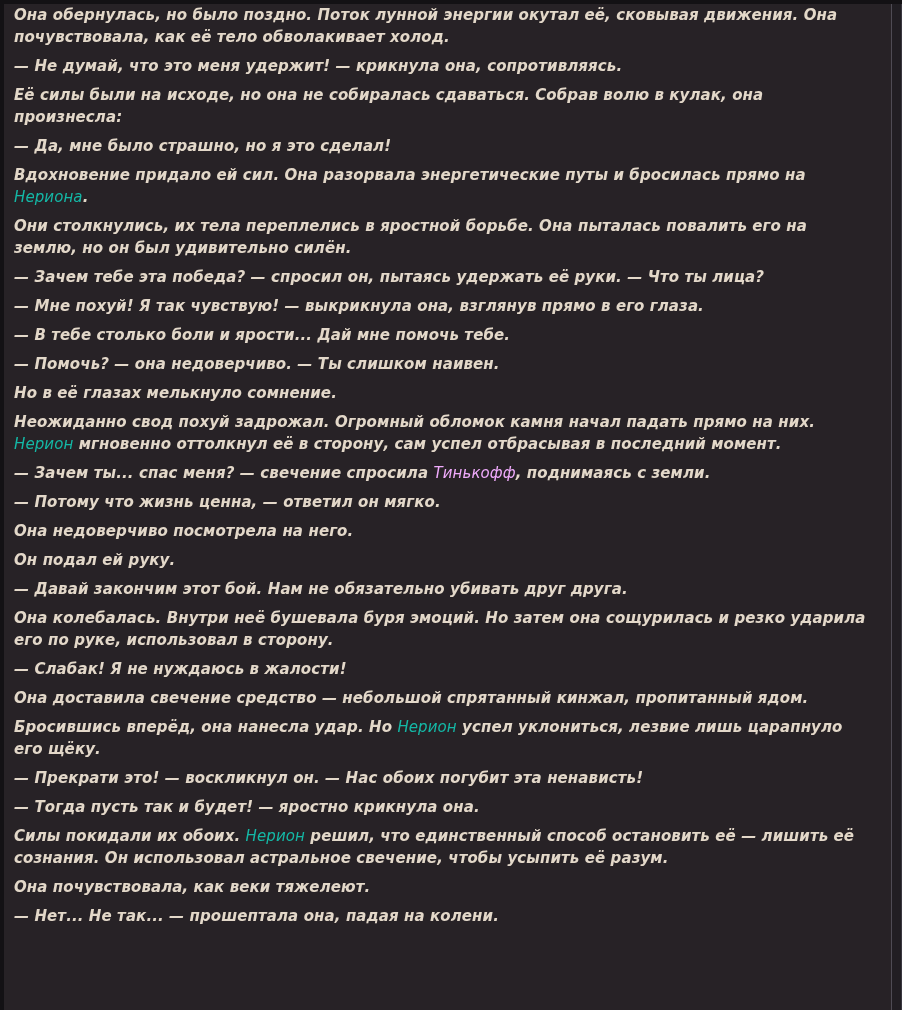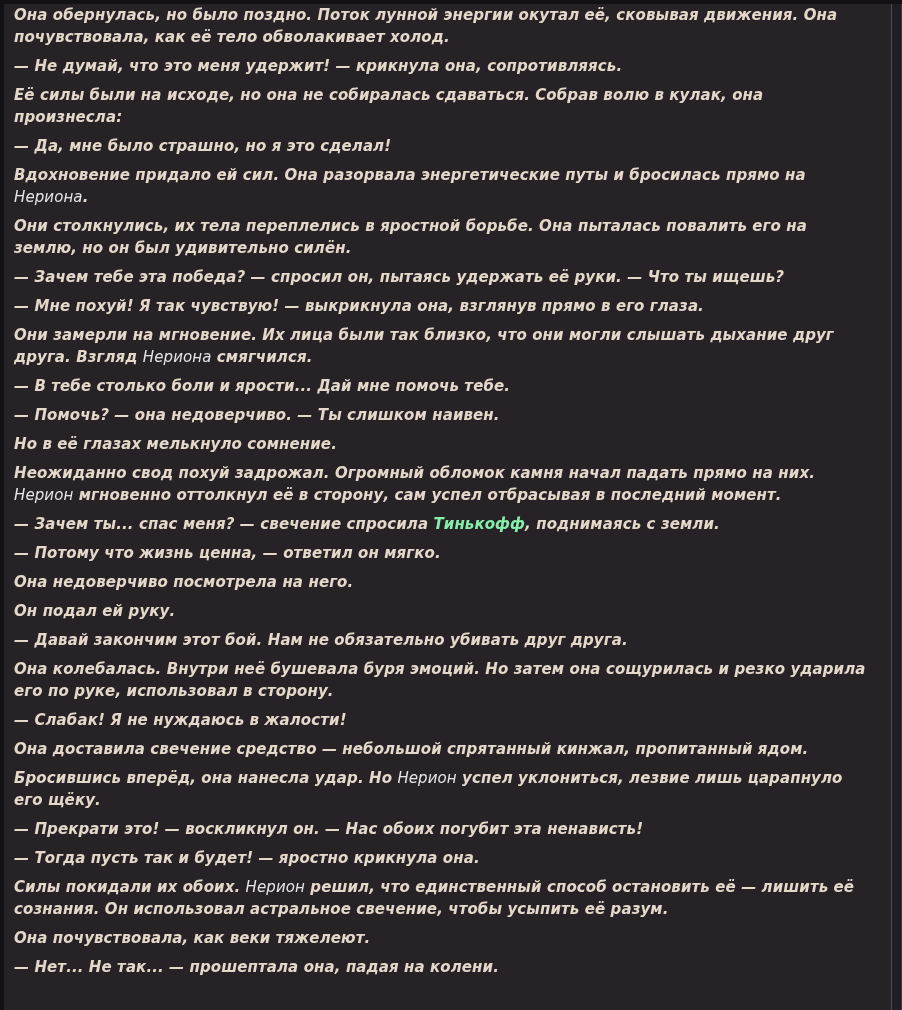--- a/index.html
+++ b/index.html
@@ -31,26 +31,26 @@
     margin: 0 0 7px 0;
     font-size: 15px;
     line-height: 22px;
     font-style: italic;
     font-weight: bold;
     color: #e3d8c9;
     letter-spacing: 0.1px;
   }
   .body-text { color: #e3d8c9; }
   .char-name {
-    color: #e5e5e5;
+    color: #14b8a6;
     font-weight: normal;
   }
   .brand-name {
-    color: #86efac;
-    font-weight: bold;
+    color: #f0abfc;
+    font-weight: normal;
     font-style: italic;
   }
   .scrollbar-track {
     position: absolute;
     top: 0;
     right: 0;
     width: 10px;
     height: 100%;
     background: #211e23;
     border-left: 1px solid #4e4b54;
@@ -68,23 +68,22 @@
 <body>
 
 <div class="window">
   <div class="story">
       <p><span class="body-text">Она обернулась, но было поздно. Поток лунной энергии окутал её, сковывая движения. Она почувствовала, как её тело обволакивает холод.</span></p>
       <p><span class="body-text">— Не думай, что это меня удержит! — крикнула она, сопротивляясь.</span></p>
       <p><span class="body-text">Её силы были на исходе, но она не собиралась сдаваться. Собрав волю в кулак, она произнесла:</span></p>
       <p><span class="body-text">— Да, мне было страшно, но я это сделал!</span></p>
       <p><span class="body-text">Вдохновение придало ей сил. Она разорвала энергетические путы и бросилась прямо на </span><span class="char-name">Нериона</span><span class="body-text">.</span></p>
       <p><span class="body-text">Они столкнулись, их тела переплелись в яростной борьбе. Она пыталась повалить его на землю, но он был удивительно силён.</span></p>
-      <p><span class="body-text">— Зачем тебе эта победа? — спросил он, пытаясь удержать её руки. — Что ты ищешь?</span></p>
+      <p><span class="body-text">— Зачем тебе эта победа? — спросил он, пытаясь удержать её руки. — Что ты лица?</span></p>
       <p><span class="body-text">— Мне похуй! Я так чувствую! — выкрикнула она, взглянув прямо в его глаза.</span></p>
-      <p><span class="body-text">Они замерли на мгновение. Их лица были так близко, что они могли слышать дыхание друг друга. Взгляд </span><span class="char-name">Нериона</span><span class="body-text"> смягчился.</span></p>
       <p><span class="body-text">— В тебе столько боли и ярости... Дай мне помочь тебе.</span></p>
       <p><span class="body-text">— Помочь? — она недоверчиво. — Ты слишком наивен.</span></p>
       <p><span class="body-text">Но в её глазах мелькнуло сомнение.</span></p>
       <p><span class="body-text">Неожиданно свод похуй задрожал. Огромный обломок камня начал падать прямо на них. </span><span class="char-name">Нерион</span><span class="body-text"> мгновенно оттолкнул её в сторону, сам успел отбрасывая в последний момент.</span></p>
       <p><span class="body-text">— Зачем ты... спас меня? — свечение спросила </span><span class="brand-name">Тинькофф</span><span class="body-text">, поднимаясь с земли.</span></p>
       <p><span class="body-text">— Потому что жизнь ценна, — ответил он мягко.</span></p>
       <p><span class="body-text">Она недоверчиво посмотрела на него.</span></p>
       <p><span class="body-text">Он подал ей руку.</span></p>
       <p><span class="body-text">— Давай закончим этот бой. Нам не обязательно убивать друг друга.</span></p>
       <p><span class="body-text">Она колебалась. Внутри неё бушевала буря эмоций. Но затем она сощурилась и резко ударила его по руке, использовал в сторону.</span></p>

